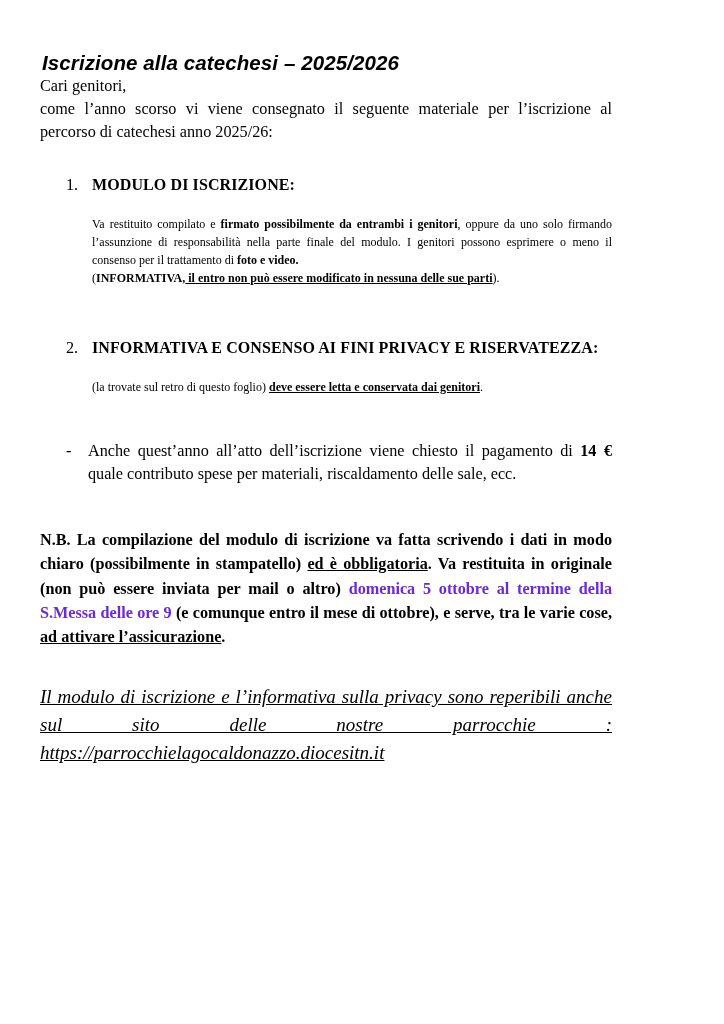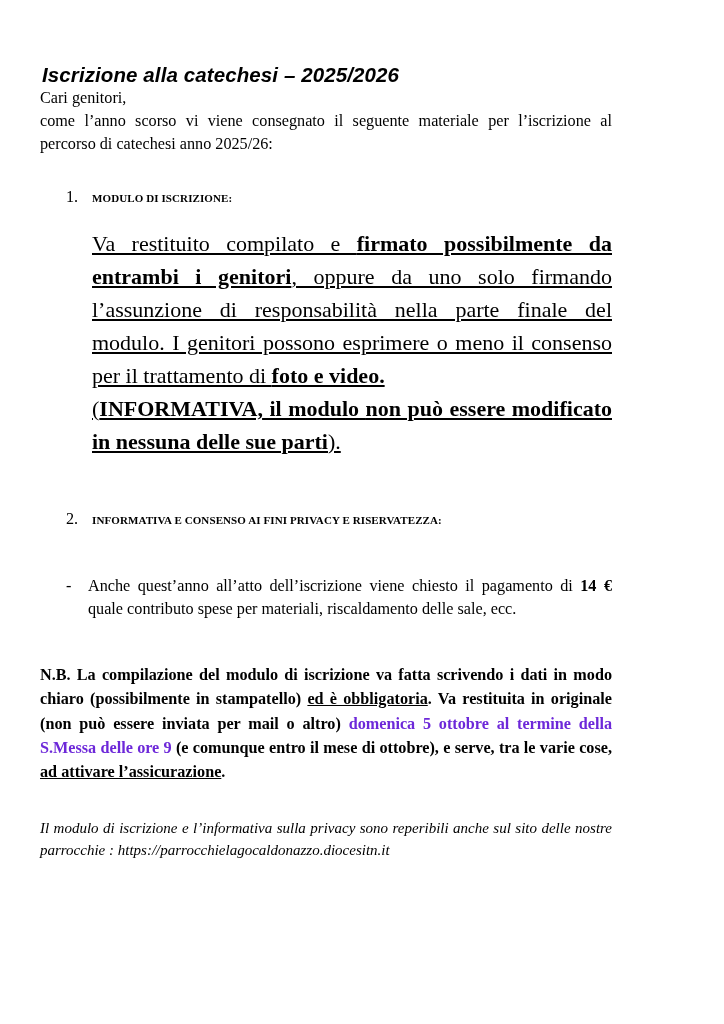--- a/index.html
+++ b/index.html
@@ -12,21 +12,21 @@
     height: 1024px;
     font-family: "Liberation Serif", serif;
     color: #000000;
     -webkit-font-smoothing: antialiased;
   }
   .page {
     position: relative;
     width: 652px;
     height: 1024px;
     box-sizing: border-box;
-    padding: 52px 40px 0 40px;
+    padding: 40px 40px 0 40px;
     background: #ffffff;
     overflow: hidden;
   }
   .doc-title {
     font-family: "Liberation Sans", sans-serif;
     font-style: italic;
     font-weight: bold;
     font-size: 20.5px;
     letter-spacing: 0.1px;
     margin: 11px 0 0 2px;
@@ -60,29 +60,28 @@
     flex: 0 0 22px;
   }
   .li-content {
     flex: 1 1 auto;
     font-size: 16.2px;
     line-height: 1.42;
     text-align: justify;
   }
   .item-head {
     font-weight: bold;
-    font-size: 11px;
+    font-size: 16px;
     letter-spacing: 0.1px;
   }
   .item-body {
     margin-top: 18px;
-    font-size: 22px;
+    font-size: 12px;
     line-height: 1.5;
     text-align: justify;
-    text-decoration: underline;
   }
   .item-2 {
     margin-top: 50px;
   }
   .item-3 {
     margin-top: 44px;
   }
   .indent-body {
     padding-left: 26px;
   }
@@ -93,23 +92,24 @@
     margin-top: 42px;
     font-size: 16.2px;
     line-height: 1.5;
     text-align: justify;
     font-weight: bold;
   }
   .red { color: #6d28d9; }
   .footer-note {
     margin-top: 34px;
     font-style: italic;
-    font-size: 15px;
+    font-size: 19px;
     line-height: 1.45;
     text-align: justify;
+    text-decoration: underline;
   }
   .nowrap { white-space: nowrap; }
 </style>
 </head>
 <body>
 
 <div class="page">
 
   <h1 class="doc-title">Iscrizione alla catechesi – 2025/2026</h1>
 
@@ -120,28 +120,31 @@
   <div class="list-block">
 
     <div class="li-row">
       <div class="li-marker">1.</div>
       <div class="li-content">
         <span class="item-head">MODULO DI ISCRIZIONE</span><span class="item-head">:</span>
       </div>
     </div>
     <div class="item-body indent-body">
       <span>Va restituito compilato e </span><b>firmato possibilmente da entrambi i genitori</b><span>, oppure da uno solo firmando l’assunzione di responsabilità nella parte finale del modulo. I genitori possono esprimere o meno il consenso per il trattamento di </span><b>foto e video.</b><br>
-      <span>(</span><b>INFORMATIVA,</b><span class="bu"> il modulo </span><span class="bu">non può essere modificato in nessuna delle sue parti</span><span>).</span>
+      <span>(</span><b>INFORMATIVA,</b><span class="bu"> il entro </span><span class="bu">non può essere modificato in nessuna delle sue parti</span><span>).</span>
     </div>
 
     <div class="li-row item-2">
       <div class="li-marker">2.</div>
       <div class="li-content">
         <span class="item-head">INFORMATIVA E CONSENSO AI FINI PRIVACY E RISERVATEZZA:</span>
       </div>
+    </div>
+    <div class="item-body indent-body">
+      <span>(la trovate sul retro di questo foglio) </span><span class="bu">deve essere letta e conservata dai genitori</span><span>.</span>
     </div>
 
     <div class="li-row item-3">
       <div class="li-marker dash">-</div>
       <div class="li-content">
         <span>Anche quest’anno all’atto dell’iscrizione viene chiesto il pagamento di </span><b class="nowrap">14 €</b><span> quale contributo spese per materiali, riscaldamento delle sale, ecc.</span>
       </div>
     </div>
 
   </div>

